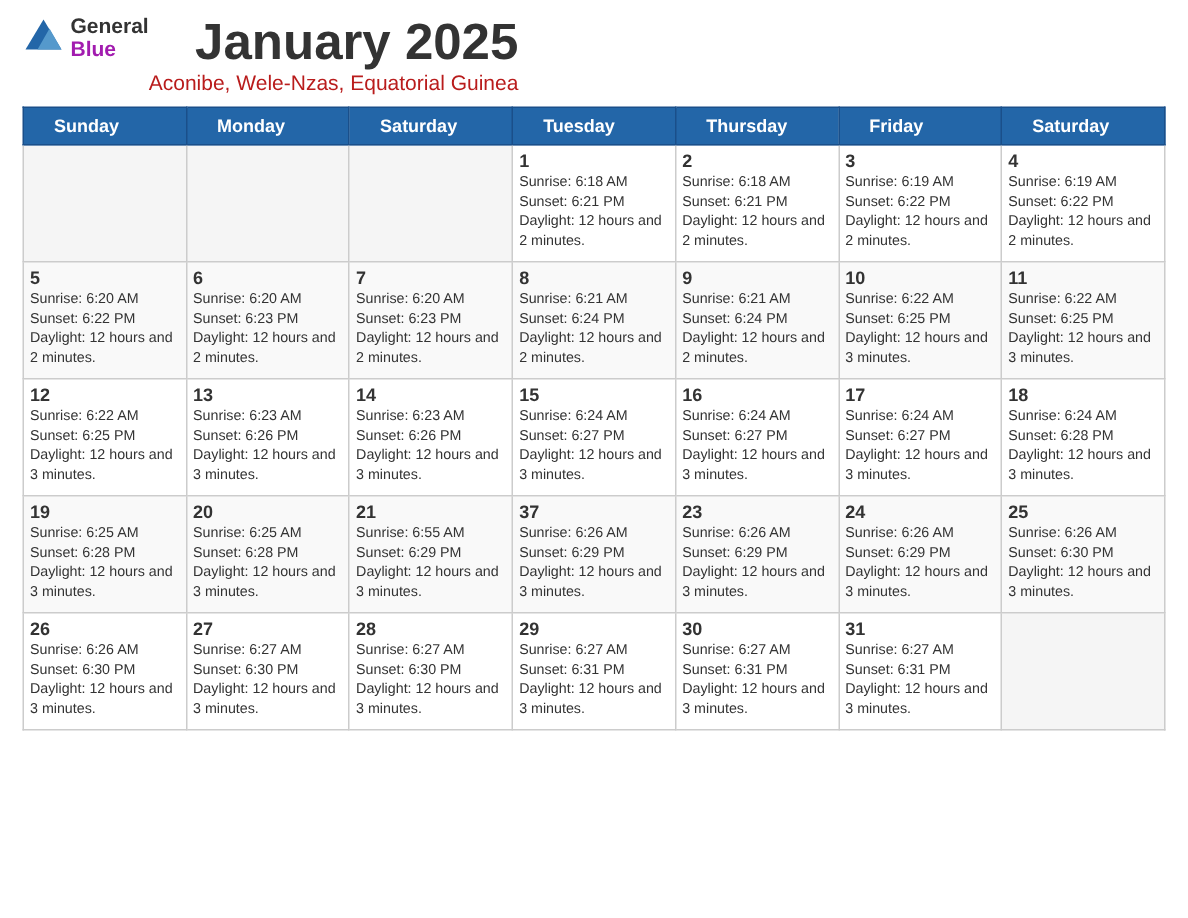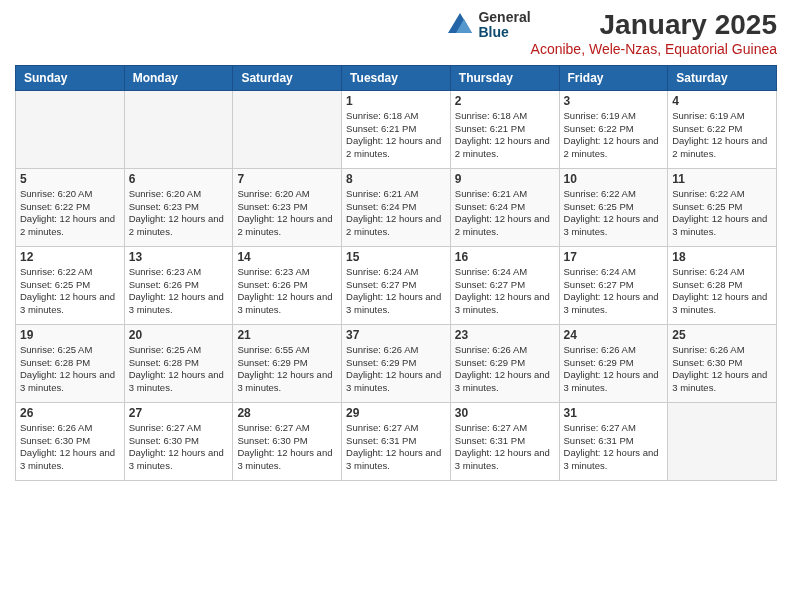--- a/index.html
+++ b/index.html
@@ -11,21 +11,21 @@
       overflow: hidden;
     }
     .page {
       width: 792px;
       min-height: 612px;
       padding: 10px 15px 10px 15px;
       background: #fff;
     }
     .header {
       display: flex;
-      justify-content: flex-end;
+      justify-content: flex-start;
       align-items: flex-start;
       margin-bottom: 8px;
     }
     .logo {
       display: flex;
       align-items: center;
       gap: 4px;
     }
     .logo-text {
       display: flex;
@@ -33,50 +33,50 @@
       line-height: 1.1;
     }
     .logo-general {
       font-size: 14px;
       font-weight: bold;
       color: #333;
     }
     .logo-blue {
       font-size: 14px;
       font-weight: bold;
-      color: #0c4a6e;
+      color: #a21caf;
     }
     .logo-icon {
       width: 28px;
       height: 28px;
     }
     .title-area {
       text-align: right;
     }
     .calendar-title {
-      font-size: 28px;
+      font-size: 34px;
       font-weight: bold;
       color: #333;
       line-height: 1.1;
     }
     .calendar-subtitle {
       font-size: 14px;
       color: #b91c1c;
     }
     .calendar {
       width: 100%;
       border-collapse: collapse;
       border: 1px solid #ccc;
     }
     .calendar th {
       background: #2366a8;
       color: #fff;
       font-size: 12px;
       font-weight: bold;
-      padding: 5px 8px;
+      padding: 5px 20px;
       text-align: left;
       border: 1px solid #1a4f8a;
     }
     .calendar td {
       vertical-align: top;
       border: 1px solid #ccc;
       padding: 3px 4px;
       width: calc(100% / 7);
       background: #fff;
       min-height: 75px;

